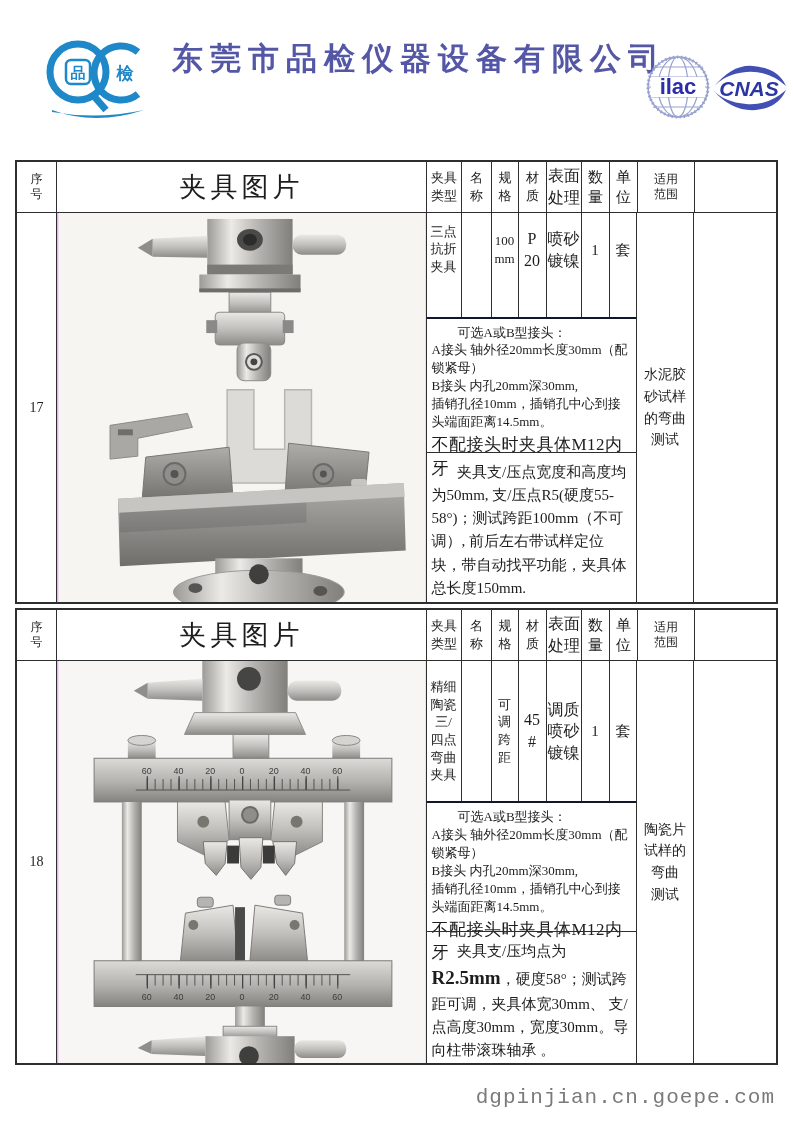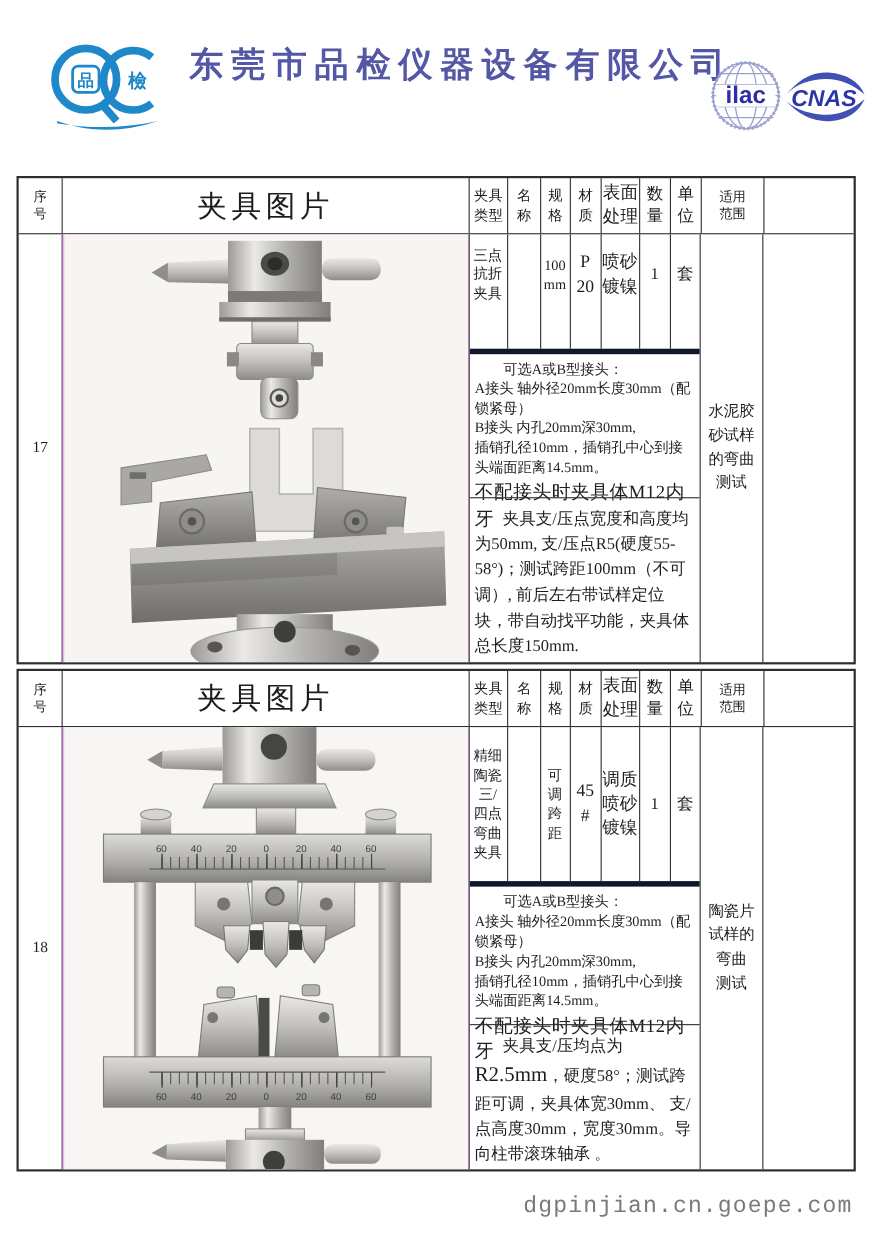--- a/index.html
+++ b/index.html
@@ -41,31 +41,31 @@
   .spec-cell{box-sizing:border-box;display:flex;flex-direction:column;align-items:center;
         justify-content:center;text-align:center;font-size:13px;line-height:1.35;overflow:hidden;}
   .spec-cell.br:last-child{border-right:none;}
   .c-type{width:35px;}.c-name{width:30px;}.c-spec{width:27px;}.c-mat{width:28px;}
   .c-surf{width:35px;font-size:16px;}.c-qty{width:28px;font-size:15px;}.c-unit{width:27px;font-size:15px;}
   .mat-big{font-size:16px;}
   .type-top{font-size:9px;color:#4a4a4a;line-height:1;}
   .type-top:empty{display:none;}
   .row17 .c-type{justify-content:flex-start;padding-top:4px;}
   .row17 .type-main{margin-top:26px;}
-  .joint{box-sizing:border-box;border-top:5px solid #0f172a;flex:none;
+  .joint{box-sizing:border-box;border-top:2px solid #0f172a;flex:none;
          padding:5px 4px 2px 5px;font-size:13px;line-height:1.38;text-align:left;}
   .joint p{margin:0;}
   .joint .indent{text-indent:2em;}
   .joint .big{font-size:17px;letter-spacing:.5px;margin-top:2px;}
   .detail{box-sizing:border-box;border-top:1px solid #2e2e2e;flex:1;display:flex;
           flex-direction:column;justify-content:flex-start;padding:8px 4px 2px 5px;
           font-size:15px;line-height:1.55;text-align:left;}
   .detail p{margin:0;text-indent:1.7em;}
   .detail18{justify-content:center;}
-  .big-r{font-size:19px;}
+  .big-r{font-size:19px;font-weight:bold;}
   .c-scope-txt{font-size:14px;line-height:1.55;}
   .seq-num{font-size:14px;}
   .imgcell{position:relative;background:#f0abfc;padding:0;}
   .imgcell svg{display:block;}
 
   
   .watermark{position:absolute;right:18px;top:1086px;
       font-family:"Liberation Mono","DejaVu Sans Mono",monospace;
       font-size:21px;letter-spacing:1px;color:#7a7a7a;}
 </style>

